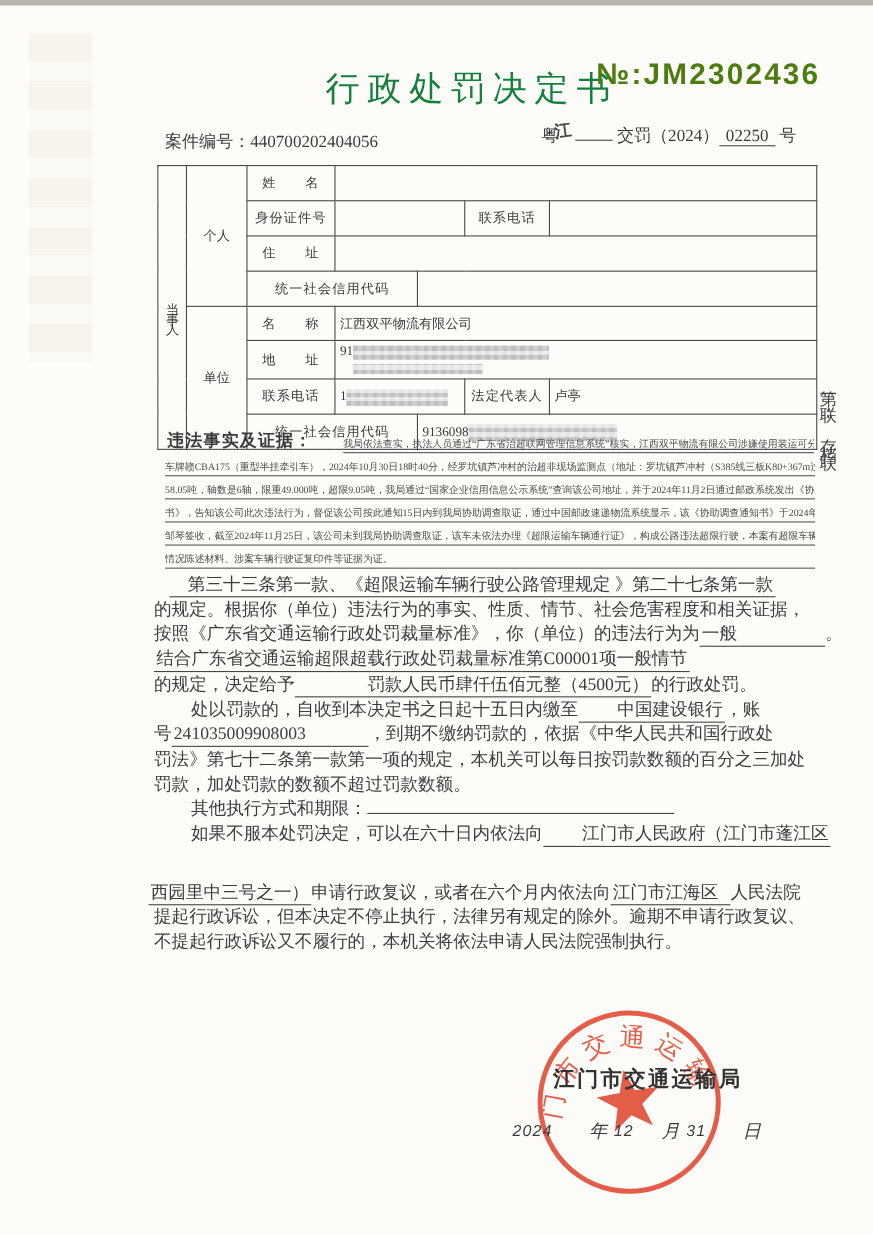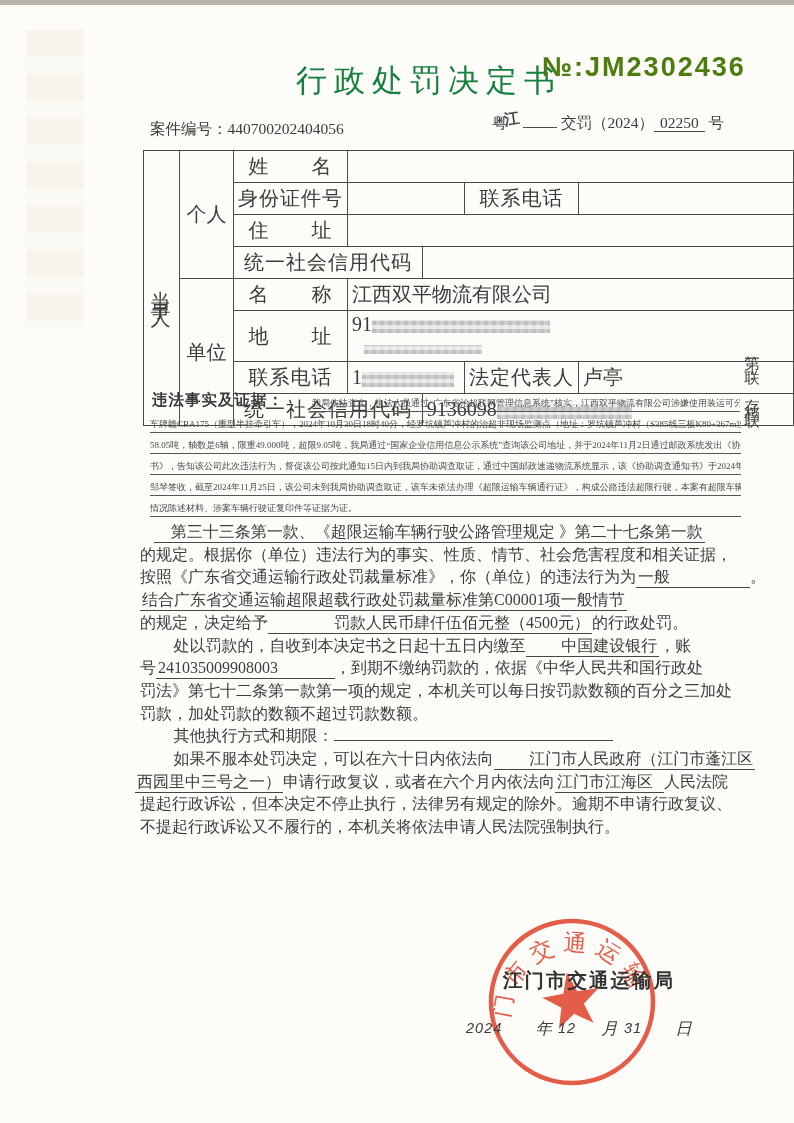--- a/index.html
+++ b/index.html
@@ -13,40 +13,40 @@
   .doc-number{left:542px;top:52px;font-family:"Liberation Sans","DejaVu Sans",sans-serif;
     font-weight:bold;font-size:27px;letter-spacing:2px;color:#4d7c0f;}
   .doc-title{left:296px;top:60px;font-size:31px;letter-spacing:7px;color:#15803d;}
   .case-line{left:150px;top:119px;font-size:15.5px;}
   .ref-line{left:492px;top:113px;font-size:15.5px;white-space:nowrap;}
   .hand{display:inline-block;font-weight:bold;transform:rotate(-8deg);position:relative;top:-4px;left:-4px;color:#474747;}
   .blank-ul{display:inline-block;border-bottom:1.3px solid #4a4a4a;height:14px;vertical-align:baseline;}
   .ul-serial{border-bottom:1.3px solid #4a4a4a;padding:0 6px;}
   
   table.party{position:absolute;left:143px;top:150px;border-collapse:collapse;table-layout:fixed;}
-  table.party td{border:1.5px solid #4a4a4a;font-size:20px;padding:2px 4px;height:26.9px;
+  table.party td{border:1.5px solid #4a4a4a;font-size:12px;padding:2px 4px;height:26.9px;
     overflow:hidden;white-space:nowrap;}
   td.vert{writing-mode:vertical-rl;text-align:center;letter-spacing:9px;padding:6px 2px;}
   td.ctr{text-align:center;}
   td.lbl{text-align:center;letter-spacing:1px;}
   .pix{display:inline-block;vertical-align:middle;
     background:repeating-linear-gradient(0deg,rgba(120,120,120,.25) 0 4px,rgba(235,235,235,.7) 4px 8px),
                repeating-linear-gradient(90deg,#d7d7d7 0 4px,#ececec 4px 8px);}
   
   .facts-label{left:152px;top:390px;font-size:15.5px;letter-spacing:1px;font-weight:bold;}
   .facts1{left:312px;top:391px;width:428px;}
   .facts2{left:150px;top:412px;width:591px;}
   .facts1 .tline,.facts2 .tline{font-size:9px;height:21px;border-bottom:1.2px solid #565656;
     overflow:hidden;white-space:nowrap;padding-top:6px;box-sizing:border-box;color:#4a4a4a;}
   
   .bodytext{left:140px;top:521px;width:606px;}
   .bodytext .tline{font-size:16px;line-height:22.7px;white-space:nowrap;color:#3d3d3d;}
   .tline.ind{text-indent:2.1em;}
   .tline.ind1{text-indent:0.9em;}
-  .tline.hang{margin-left:-5px;}
+  .tline.hang{margin-left:-5px;margin-top:30px;}
   .ul{border-bottom:1.5px solid #454545;padding:0 2px;display:inline-block;line-height:20px;}
   
   .copy-label{left:741px;top:343px;writing-mode:vertical-rl;font-size:15.5px;letter-spacing:7px;color:#3f3f3f;}
   
   .agency{left:503px;top:967px;font-size:19.5px;letter-spacing:2px;font-weight:bold;color:#333;z-index:3;}
   .dateline{left:466px;top:1018px;font-size:16.5px;letter-spacing:1px;z-index:3;white-space:nowrap;font-style:italic;}
   .dateline .num{font-family:"Liberation Sans","DejaVu Sans",sans-serif;font-size:14.5px;position:relative;top:-1px;}
   .seal{left:483px;top:913px;z-index:2;opacity:.92;}
 </style>
 </head>

